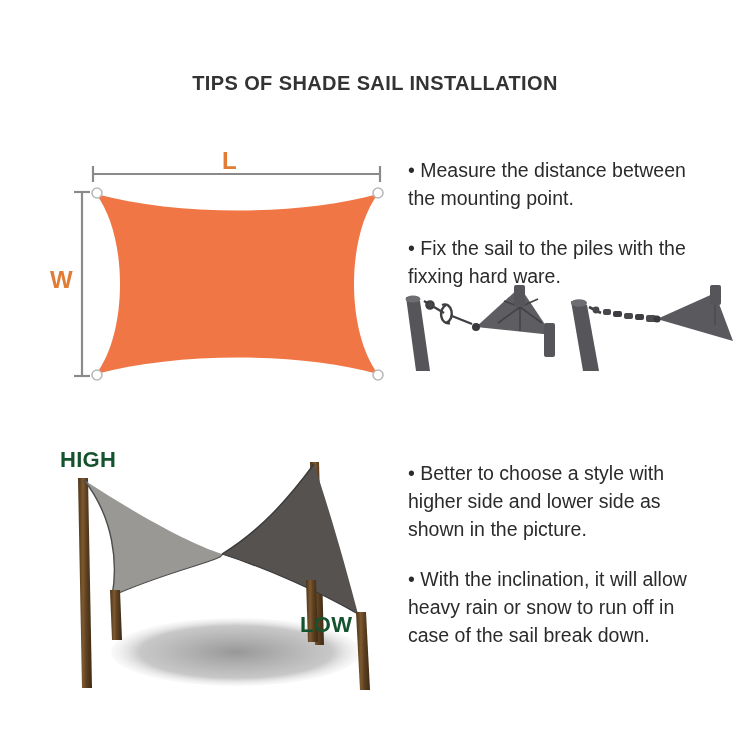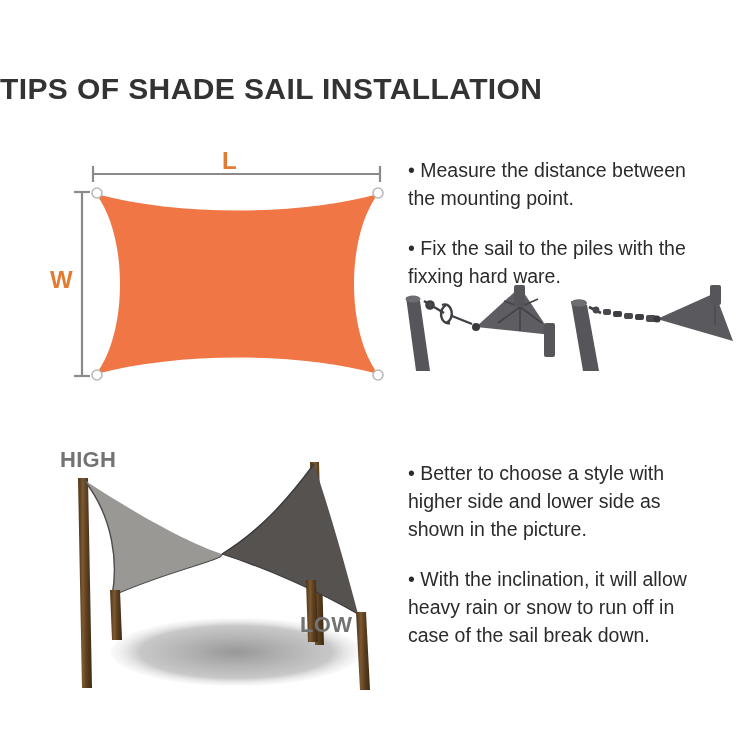--- a/index.html
+++ b/index.html
@@ -21,22 +21,22 @@
     background: #ffffff;
     overflow: hidden;
   }
 
   
   .title {
     position: absolute;
     top: 72px;
     left: 0;
     width: 750px;
-    text-align: left;
-    font-size: 30px;
+    text-align: center;
+    font-size: 20px;
     font-weight: bold;
     letter-spacing: 0.4px;
     color: #333333;
     font-family: "Liberation Sans", sans-serif;
     white-space: nowrap;
   }
 
   
   .panel { position: absolute; }
 
@@ -72,21 +72,21 @@
 
   
   #canopy-diagram {
     left: 40px;
     top: 440px;
     width: 390px;
     height: 260px;
   }
   .hl-label {
     position: absolute;
-    color: #737373;
+    color: #14532d;
     font-weight: bold;
     font-size: 22px;
     letter-spacing: 0.3px;
     font-family: "Liberation Sans", sans-serif;
   }
   #label-high { left: 60px; top: 447px; }
   #label-low  { left: 300px; top: 612px; }
 
   
   .text-block {

